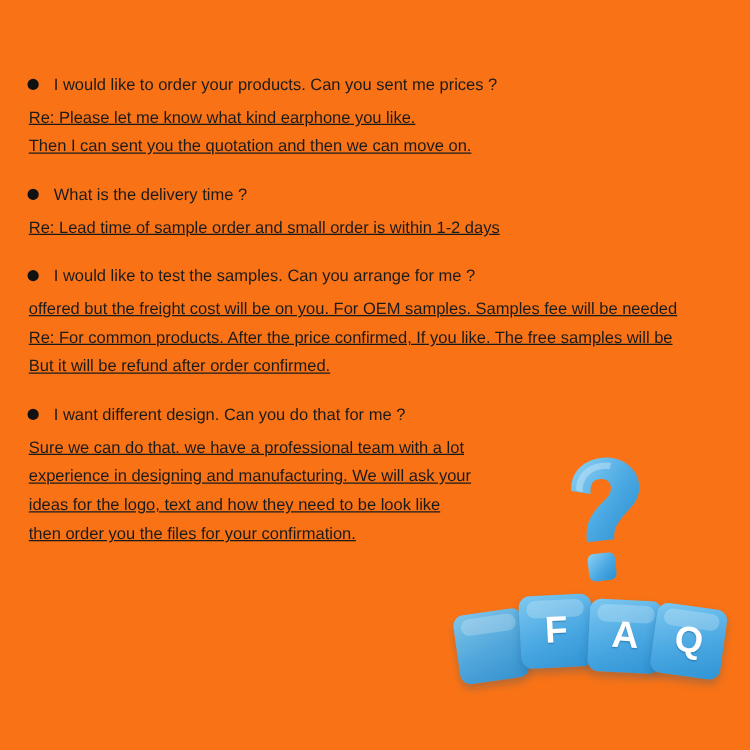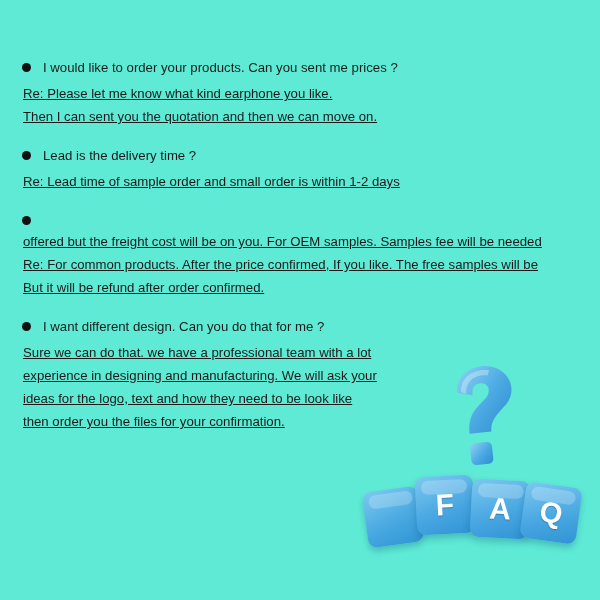--- a/index.html
+++ b/index.html
@@ -10,21 +10,21 @@
     width: 600px;
     height: 600px;
     background: #ffffff;
     font-family: "Liberation Sans", sans-serif;
     overflow: hidden;
   }
   #page {
     position: relative;
     width: 600px;
     height: 600px;
-    background: #5eead4;
+    background: #f97316;
     box-sizing: border-box;
   }
   .faq-list {
     position: absolute;
     left: 22px;
     top: 58px;
     width: 560px;
   }
   .faq-block {
     margin-bottom: 18px;
@@ -135,30 +135,31 @@
       </div>
       <div class="faq-answer">
         <div>Re: Please let me know what kind earphone you like.</div>
         <div>Then I can sent you the quotation and then we can move on.</div>
       </div>
     </div>
 
     <div class="faq-block block-2">
       <div class="faq-question">
         <span class="bullet"></span>
-        <span class="q-text">Lead is the delivery time ?</span>
+        <span class="q-text">What is the delivery time ?</span>
       </div>
       <div class="faq-answer">
         <div>Re: Lead time of sample order and small order is within 1-2 days</div>
       </div>
     </div>
 
     <div class="faq-block block-3">
       <div class="faq-question">
         <span class="bullet"></span>
+        <span class="q-text">I would like to test the samples. Can you arrange for me ?</span>
       </div>
       <div class="faq-answer">
         <div>offered but the freight cost will be on you. For OEM samples. Samples fee will be needed</div>
         <div>Re: For common products. After the price confirmed, If you like. The free samples will be</div>
         <div>But it will be refund after order confirmed.</div>
       </div>
     </div>
 
     <div class="faq-block block-4">
       <div class="faq-question">

